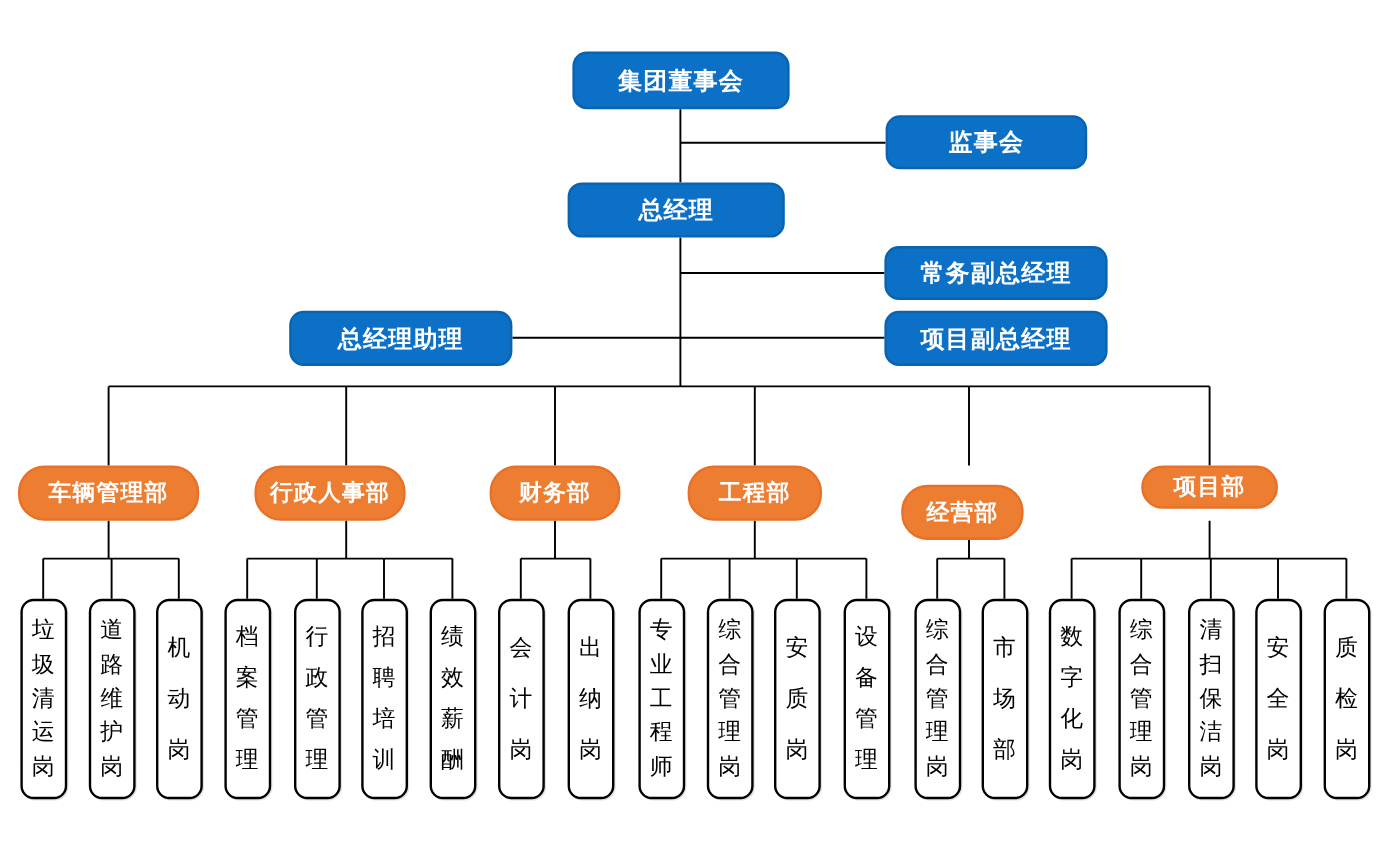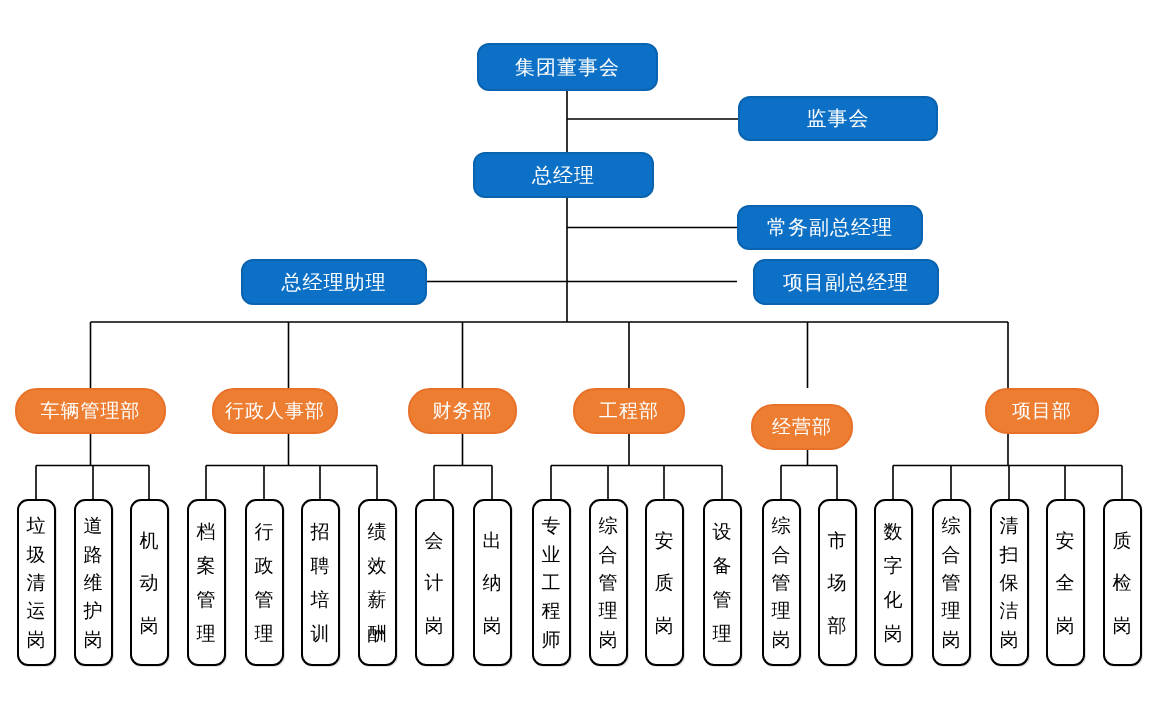--- a/index.html
+++ b/index.html
@@ -18,21 +18,21 @@
     pointer-events: none;
   }
   .node {
     position: absolute;
     box-sizing: border-box;
     display: flex;
     align-items: center;
     justify-content: center;
     text-align: center;
     color: #ffffff;
-    font-weight: normal;
+    font-weight: bold;
     font-size: 20px;
     letter-spacing: 1px;
     white-space: nowrap;
   }
   .node-blue {
     background: var(--blue, #0c70c6);
     border: 2px solid var(--blue_border, #0a63af);
     border-radius: 12px;
   }
   .node-orange {
@@ -92,41 +92,41 @@
       <path d="M629 434 V465.5 M551 465.5 H722 M551 465.5 V499 M608 465.5 V499 M664 465.5 V499 M722 465.5 V499"></path>
 
       <path d="M807.5 434 V465.5 M781 465.5 H837 M781 465.5 V499 M837 465.5 V499"></path>
 
       <path d="M1008 434 V465.5 M893 465.5 H1122 M893 465.5 V499 M951 465.5 V499 M1009 465.5 V499 M1065 465.5 V499 M1122 465.5 V499"></path>
     </g>
   </svg>
 
   <div class="node node-blue" style="left:477px; top:43px; width:181px; height:48px;">集团董事会</div>
 
-  <div class="node node-blue" style="left:738px; top:96px; width:200px; height:45px;">监事会</div>
+  <div class="node node-blue" style="left:738px; top:96px; width:168px; height:45px;">监事会</div>
 
   <div class="node node-blue" style="left:473px; top:152px; width:181px; height:46px;">总经理</div>
 
   <div class="node node-blue" style="left:737px; top:205px; width:186px; height:45px;">常务副总经理</div>
 
   <div class="node node-blue" style="left:241px; top:259px; width:186px; height:46px;text-align:right;">总经理助理</div>
 
-  <div class="node node-blue" style="left:737px; top:259px; width:186px; height:46px;margin-left:16px;">项目副总经理</div>
+  <div class="node node-blue" style="left:737px; top:259px; width:186px; height:46px;">项目副总经理</div>
 
   <div class="node node-orange" style="left:15px; top:388px; width:151px; height:46px;">车辆管理部</div>
 
   <div class="node node-orange" style="left:212px; top:388px; width:126px; height:46px;">行政人事部</div>
 
   <div class="node node-orange" style="left:408px; top:388px; width:109px; height:46px;">财务部</div>
 
   <div class="node node-orange" style="left:573px; top:388px; width:112px; height:46px;">工程部</div>
 
   <div class="node node-orange" style="left:751px; top:404px; width:102px; height:46px;">经营部</div>
 
-  <div class="node node-orange" style="left:951px; top:388px; width:114px; height:46px;margin-left:34px;">项目部</div>
+  <div class="node node-orange" style="left:951px; top:388px; width:114px; height:36px;">项目部</div>
 
   <div class="pos-box" style="left:16.5px; top:499px;">
       <span>垃</span>
       <span>圾</span>
       <span>清</span>
       <span>运</span>
       <span>岗</span>
     </div>
   <div class="pos-box" style="left:73.5px; top:499px;">
       <span>道</span>

